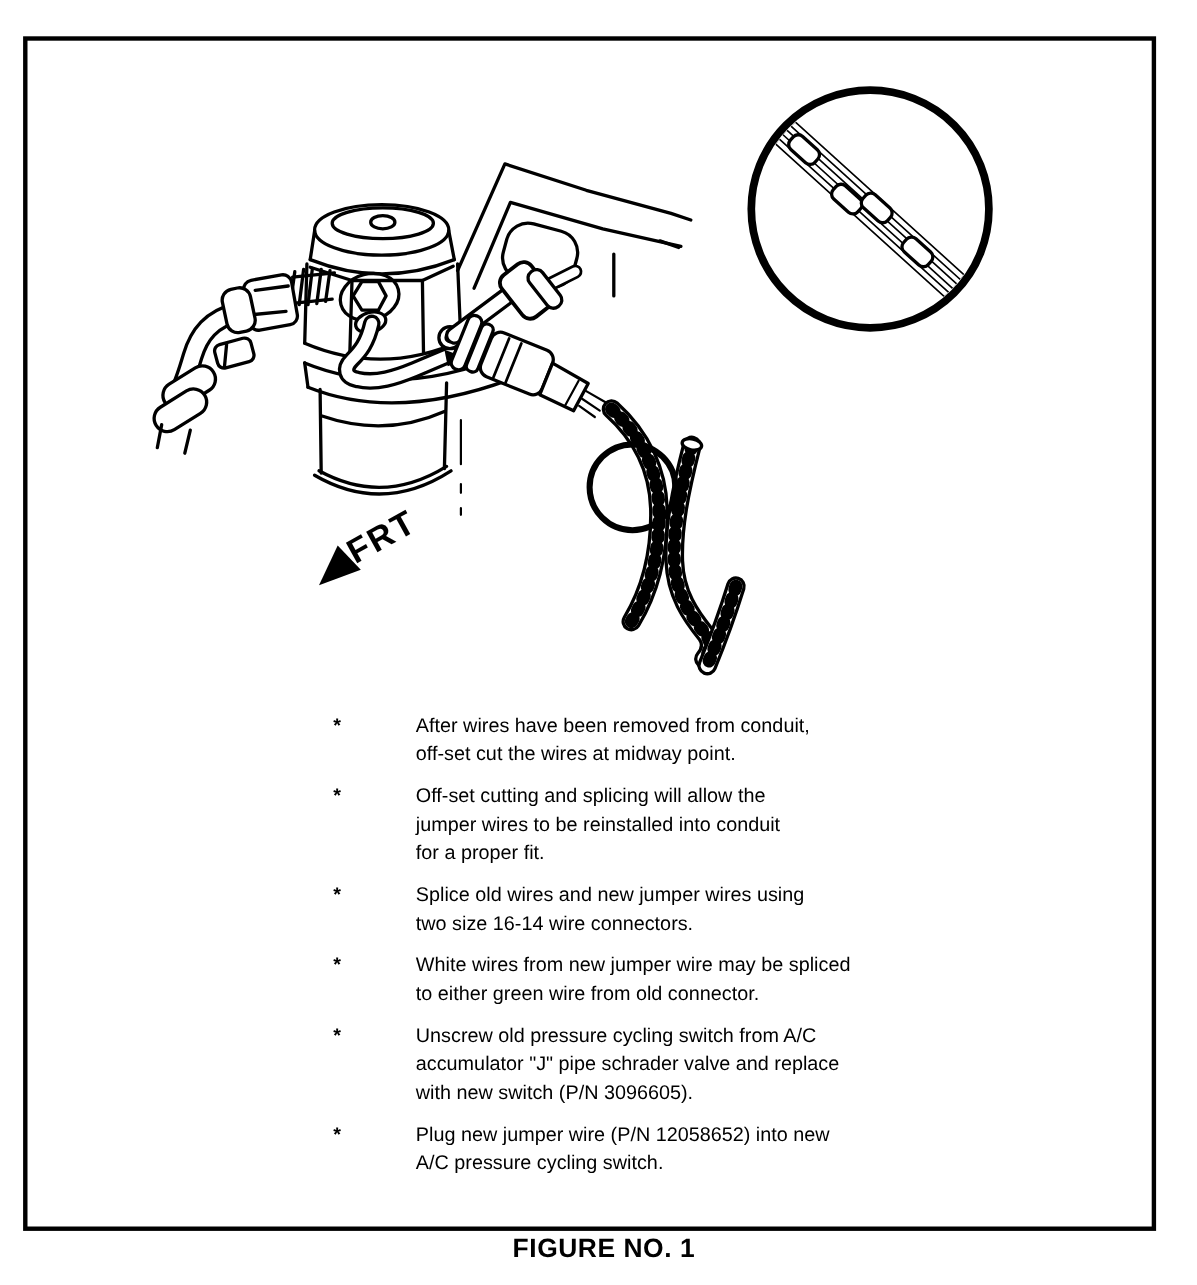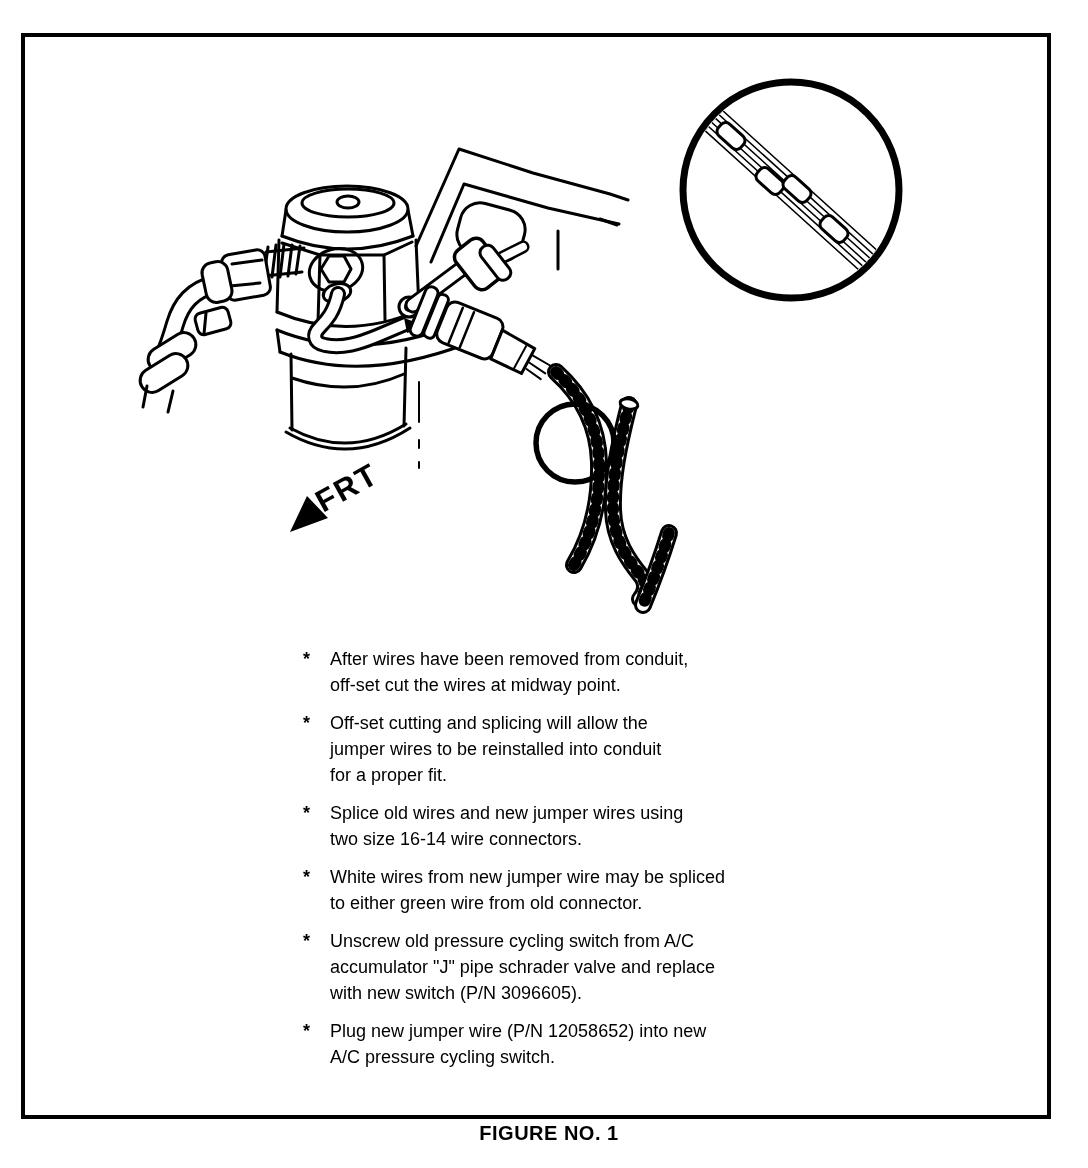--- a/index.html
+++ b/index.html
@@ -4,23 +4,23 @@
 <style>
   html,body{margin:0;padding:0;background:#fff;}
   .page{position:relative;width:1088px;height:1168px;background:#fff;overflow:hidden;
         font-family:"Liberation Sans",sans-serif;color:#000;}
   .frame{position:absolute;left:21px;top:33px;width:1030px;height:1086px;
          border:4px solid #000;box-sizing:border-box;}
   .art{position:absolute;left:0;top:0;width:1088px;height:1168px;}
   .notes{position:absolute;left:303px;top:646px;width:540px;}
   .note{display:flex;margin-bottom:12px;font-size:18px;line-height:26px;}
   .note .marker{width:27px;flex:0 0 27px;font-weight:bold;}
-  .note .note-text{flex:1;}
+  .note .note-text{flex:1;margin-left:48px;}
   .caption{position:absolute;left:21px;top:1122px;width:1030px;padding-left:26px;
-           box-sizing:border-box;text-align:center;font-size:20px;font-weight:bold;
+           box-sizing:border-box;text-align:center;font-size:24px;font-weight:bold;
            letter-spacing:.5px;}
   svg *{vector-effect:none;}
 </style>
 </head>
 <body>
 
 <div class="page">
 
   <div class="frame"></div>
 

